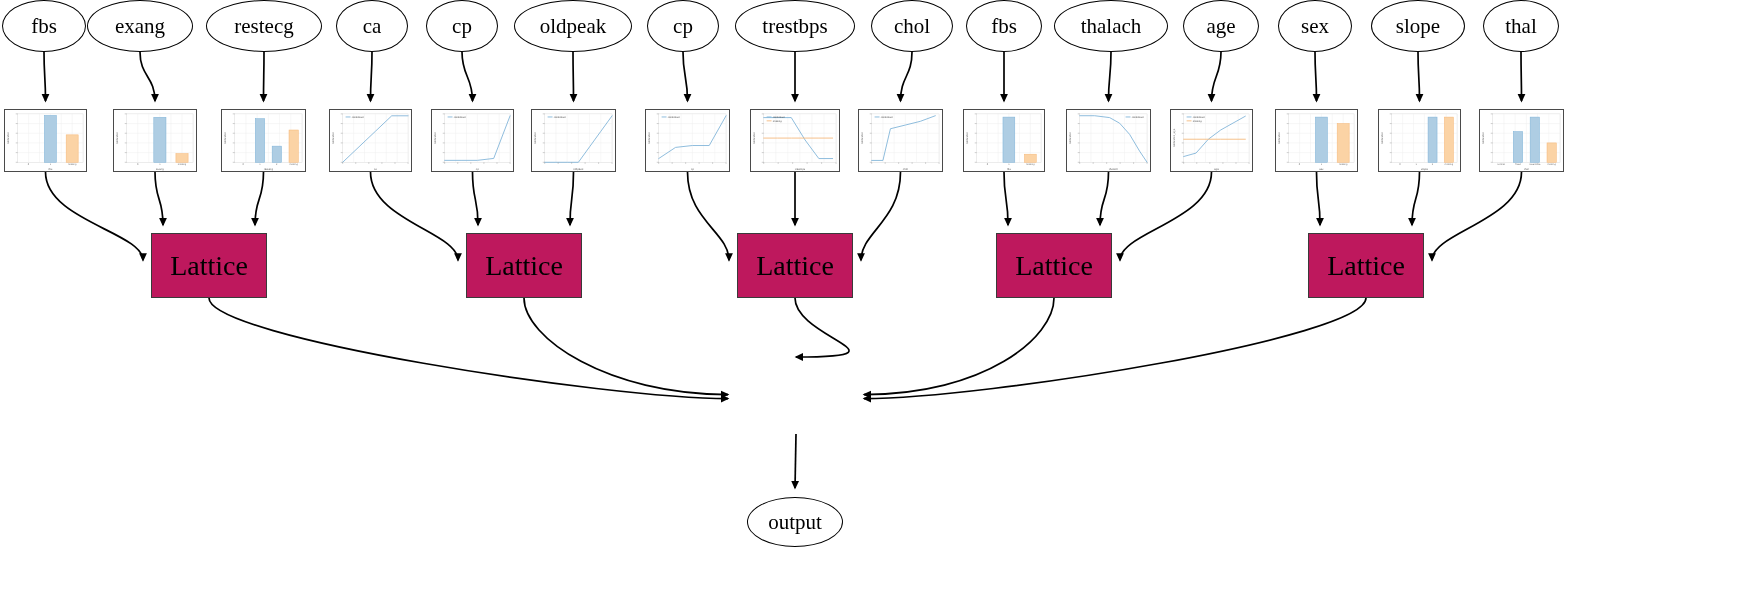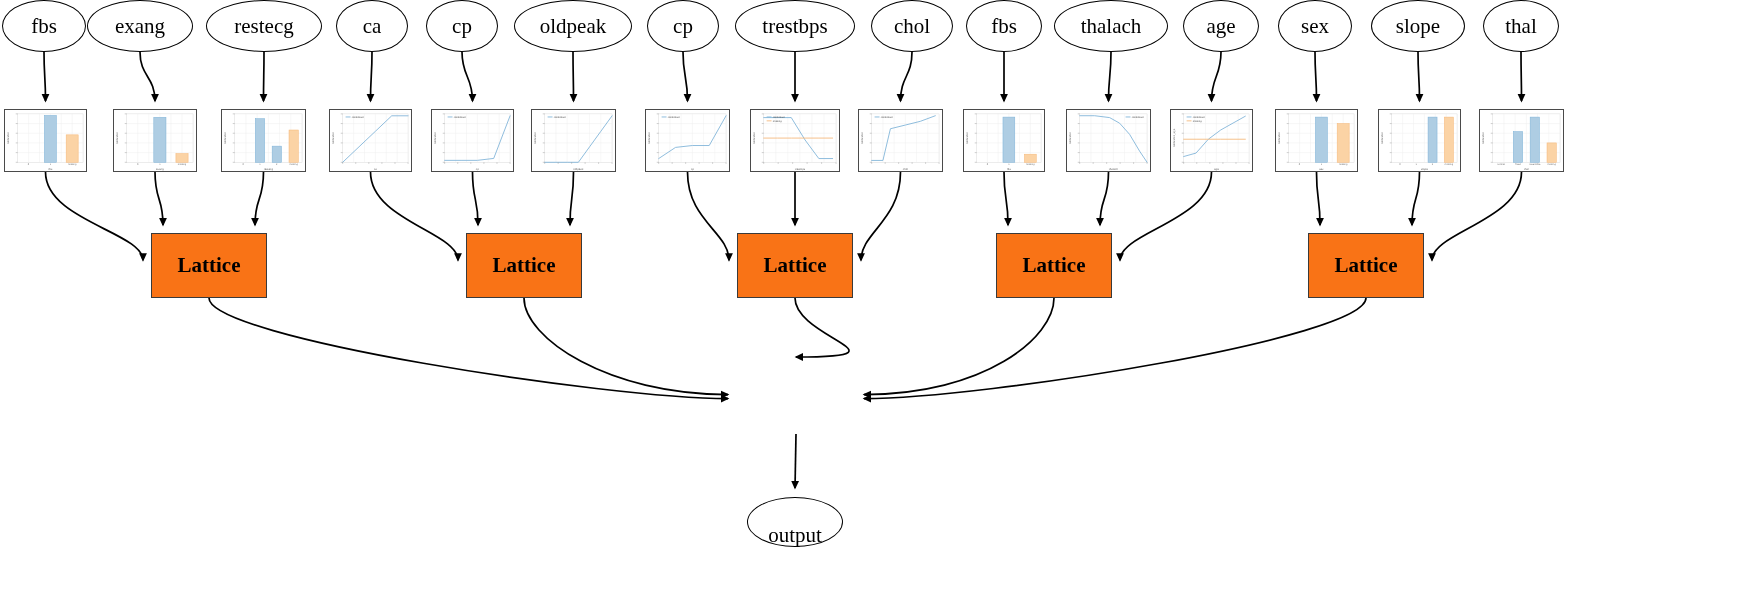--- a/index.html
+++ b/index.html
@@ -7,23 +7,23 @@
        font-family:"Liberation Serif","DejaVu Serif",serif;color:#000;}
   #canvas{position:absolute;left:0;top:0;width:1756px;height:615px;}
   svg.edges{position:absolute;left:0;top:0;width:1756px;height:615px;pointer-events:none;}
 
   .node-ellipse{
     position:absolute;border:1.3px solid #000;border-radius:50%;
     background:#fff;display:flex;align-items:center;justify-content:center;
     font-size:21px;line-height:1;box-sizing:border-box;
   }
   .node-box{
-    position:absolute;border:1.4px solid #3a3a3a;background:#f97316;
+    position:absolute;border:1.4px solid #3a3a3a;background:#be185d;
     display:flex;align-items:center;justify-content:center;
-    font-size:21px;box-sizing:border-box;font-weight:bold;
+    font-size:28px;box-sizing:border-box;
   }
   .calib-panel{
     position:absolute;border:1.4px solid #4a4a4a;background:#ffffff;
     box-sizing:border-box;overflow:hidden;
   }
   .calib-panel svg{display:block;width:100%;height:100%;}
   .tick-lbl{font-family:"DejaVu Sans",sans-serif;fill:#666;}
   .ax-lbl{font-family:"DejaVu Sans",sans-serif;fill:#555;}
   .lg-lbl{font-family:"DejaVu Sans",sans-serif;fill:#444;}
 </style>
@@ -692,17 +692,17 @@
       </div>
       <div class="node-box" style="left: 996px; top: 233px; width: 116px; height: 65px;">
         <span>Lattice</span>
       </div>
       <div class="node-box" style="left: 1308px; top: 233px; width: 116px; height: 65px;">
         <span>Lattice</span>
       </div>
     </div>
 
 
-  <div class="node-ellipse" id="out-node" style="left: 747px; top: 497px; width: 96px; height: 50px; align-items: flex-end;">
+  <div class="node-ellipse" id="out-node" style="left: 747px; top: 497px; width: 96px; height: 50px;">
     <span>output</span>
   </div>
 
 </div>
 
 </body></html>

